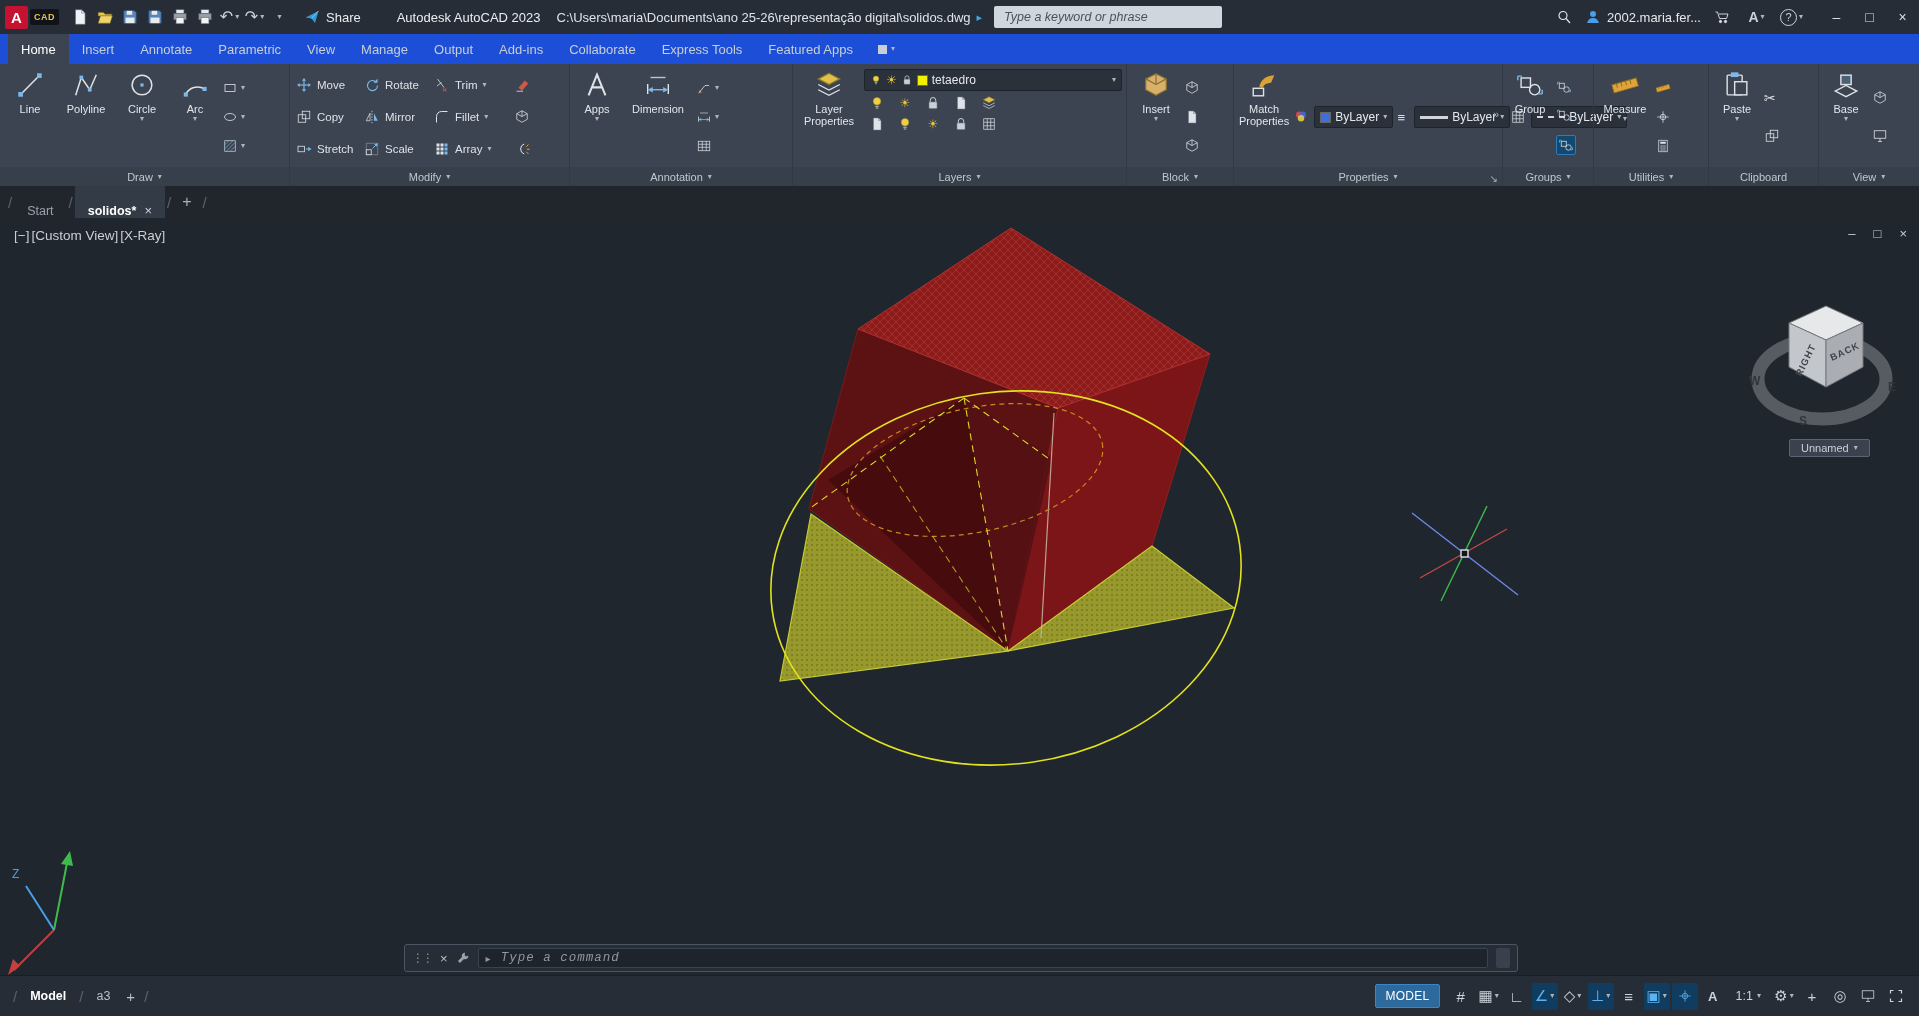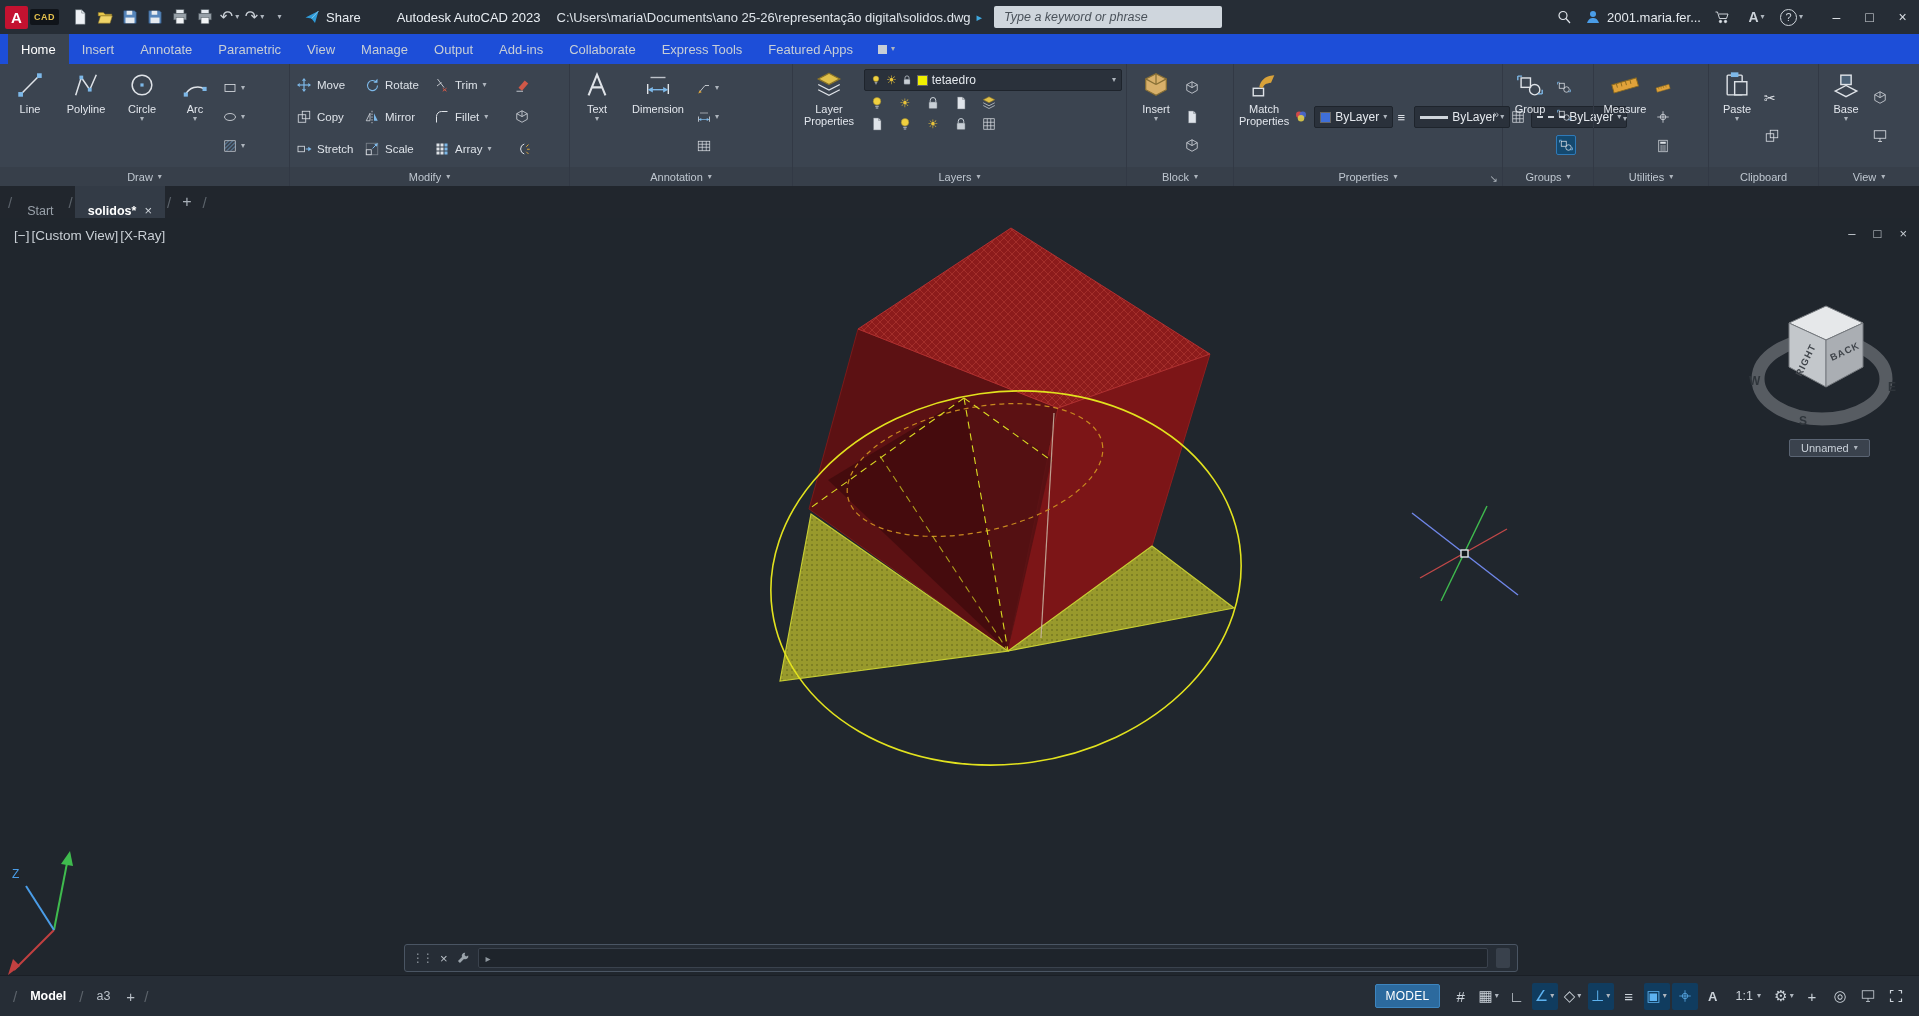--- a/index.html
+++ b/index.html
@@ -369,21 +369,21 @@
     <div class="tb-right">
       <span class="tbtn">
           <svg class="i16" viewBox="0 0 32 32" style="color:#dfe4ea">
             <use href="#s-mag"></use>
           </svg>
         </span>
       <span class="user">
         <svg class="i16" viewBox="0 0 32 32">
             <use href="#s-person"></use>
           </svg>
-        <span>2001.maria.fer...</span>
+        <span>2002.maria.fer...</span>
       </span>
       <span class="tbtn">
           <svg class="i16" viewBox="0 0 32 32" style="color:#dfe4ea">
             <use href="#s-cart"></use>
           </svg>
         </span>
       <span class="tbtn">
           <span style="font-size:14px;font-weight:bold">A</span>
           <span class="caret">▾</span>
         </span>
@@ -556,21 +556,21 @@
           <span class="caret">▾</span>
         </div>
     </div>
 
     <div class="panel" style="width:223px">
       <div class="pbody">
         <div class="bigbtn" style="width:46px">
             <svg viewBox="0 0 32 32">
               <use href="#s-text"></use>
             </svg>
-            <span>Text</span>
+            <span>Apps</span>
             <span class="caret">▾</span>
           </div>
         <div class="bigbtn" style="width:70px">
             <svg viewBox="0 0 32 32">
               <use href="#s-dim"></use>
             </svg>
             <span>Dimension</span>
           </div>
         <div class="scol">
           <span class="srow">
@@ -971,20 +971,21 @@
     </div>
 
     <div class="cmdbar">
       <span class="cmdgrip">⋮⋮</span>
       <span class="cmdx">×</span>
       <svg class="i14" viewBox="0 0 32 32">
           <use href="#s-wrench"></use>
         </svg>
       <div class="cmdfield">
         <span class="prompt">▸</span>
+        <input type="text" placeholder="Type a command" style="">
       </div>
       <div class="cmdscroll"></div>
     </div>
   </div>
 
   <div class="status">
     <span class="sslash">/</span>
     <span class="stab active">Model</span>
     <span class="sslash">/</span>
     <span class="stab">a3</span>

